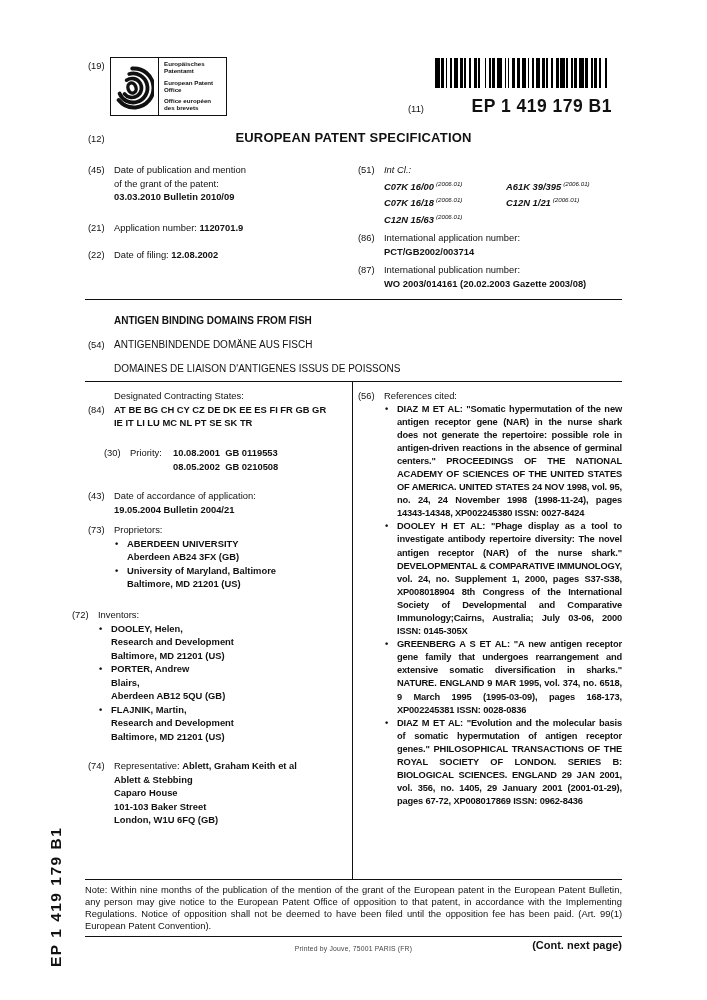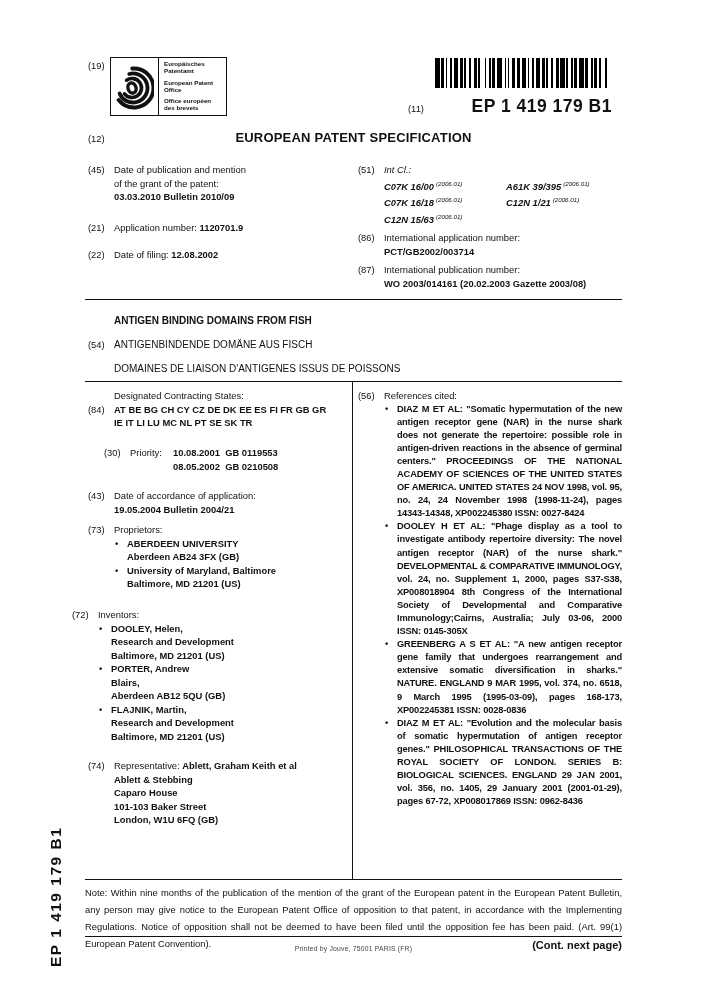--- a/index.html
+++ b/index.html
@@ -44,21 +44,21 @@
 
   
   .blist{margin:0;padding:0;list-style:none;}
   .blist li{position:relative;padding-left:13px;}
   .blist li::before{content:"\2022";position:absolute;left:1px;top:0;font-weight:bold;}
 
   
   .refs li{text-align:justify;font-weight:bold;font-size:9.3px;line-height:13.1px;letter-spacing:-.15px;}
 
   
-  .note{position:absolute;left:85px;top:884px;width:537px;font-size:9.4px;line-height:17px;text-align:justify;}
+  .note{position:absolute;left:85px;top:884px;width:537px;font-size:9.4px;line-height:12px;text-align:justify;}
   .printed{position:absolute;left:0;top:945px;width:707px;text-align:center;font-size:6.8px;color:#444;letter-spacing:.2px;}
   .cont{position:absolute;right:85px;top:939px;font-size:11px;font-weight:bold;}
   .sideno{position:absolute;left:47px;top:787px;height:180px;writing-mode:vertical-rl;transform:rotate(180deg);
           font-size:15.5px;font-weight:bold;letter-spacing:1.5px;white-space:nowrap;}
 </style>
 </head>
 <body>
 
 <div id="page">
 

